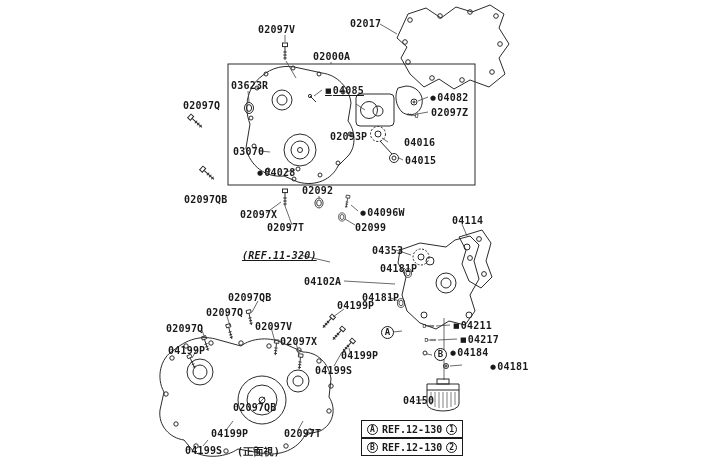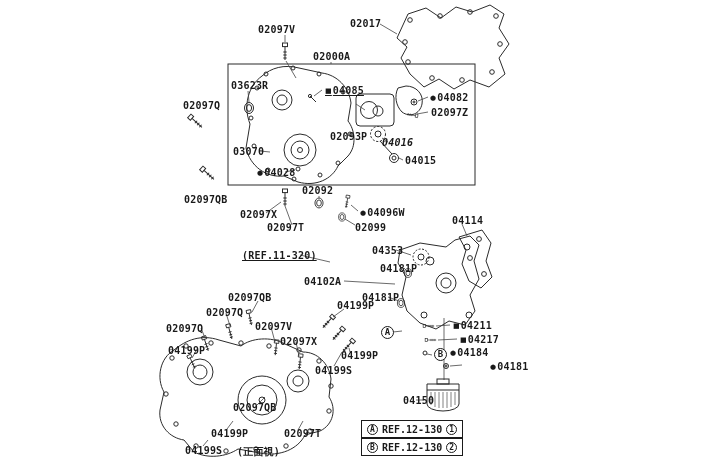--- a/index.html
+++ b/index.html
@@ -4,21 +4,21 @@
 <style>
   * { margin:0; padding:0; box-sizing:border-box; }
   html,body { width:702px; height:468px; background:#fff; }
   body { font-family:"DejaVu Sans Mono","Liberation Mono",monospace; }
   .stage { position:relative; width:702px; height:468px; background:#fff; overflow:hidden; }
   svg.art { position:absolute; left:0; top:0; }
   .plabel {
     position:absolute; font-size:10px; font-weight:bold; color:#1a1a1a;
     line-height:11px; white-space:nowrap; letter-spacing:0.2px; cursor:default;
   }
-  .plabel.u { text-decoration:underline; }
+  .plabel.u { text-decoration:underline;font-style:italic; }
   .plabel .marker { font-family:"DejaVu Sans",sans-serif; font-size:7px; vertical-align:1px; margin-right:1px; }
   .circlabel {
     position:absolute; width:13px; height:13px; border:1.4px solid #1a1a1a; border-radius:50%;
     font-size:9px; line-height:11px; text-align:center; font-weight:bold; color:#1a1a1a; background:#fff;
   }
   .refbox {
     position:absolute; height:18px; border:1.3px solid #1a1a1a; background:#fff;
     display:flex; align-items:center; gap:4px; padding:0 5px;
     font-size:10px; font-weight:bold; color:#1a1a1a; white-space:nowrap;
   }
@@ -252,21 +252,21 @@
   <div class="figcode" style="left:474px; top:449px;">F00000</div>
 <div class="plabel" style="left: 258px; top: 24px;"><span>02097V</span></div>
     <div class="plabel" style="left: 350px; top: 18px;"><span>02017</span></div>
     <div class="plabel" style="left: 313px; top: 51px;"><span>02000A</span></div>
     <div class="plabel" style="left: 231px; top: 80px;"><span>03623R</span></div>
     <div class="plabel" style="left: 325px; top: 85px; text-decoration: underline;"><span class="marker">■</span><span>04085</span></div>
     <div class="plabel" style="left: 330px; top: 99px; margin-top: 32px;"><span>02093P</span></div>
     <div class="plabel" style="left: 430px; top: 92px;"><span class="marker">●</span><span>04082</span></div>
     <div class="plabel" style="left: 431px; top: 107px;"><span>02097Z</span></div>
     <div class="plabel" style="left: 233px; top: 146px;"><span>03070</span></div>
-    <div class="plabel" style="left: 382px; top: 137px; font-style: italic;"><span>04016</span></div>
+    <div class="plabel" style="left: 404px; top: 137px;"><span>04016</span></div>
     <div class="plabel" style="left: 405px; top: 155px;"><span>04015</span></div>
     <div class="plabel" style="left: 257px; top: 167px;"><span class="marker">●</span><span>04028</span></div>
     <div class="plabel" style="left: 183px; top: 100px;"><span>02097Q</span></div>
     <div class="plabel" style="left: 184px; top: 194px;"><span>02097QB</span></div>
     <div class="plabel" style="left: 302px; top: 185px;"><span>02092</span></div>
     <div class="plabel" style="left: 240px; top: 209px;"><span>02097X</span></div>
     <div class="plabel" style="left: 360px; top: 207px;"><span class="marker">●</span><span>04096W</span></div>
     <div class="plabel" style="left: 267px; top: 222px;"><span>02097T</span></div>
     <div class="plabel" style="left: 355px; top: 222px;"><span>02099</span></div>
     <div class="plabel" style="left: 452px; top: 215px;"><span>04114</span></div>

